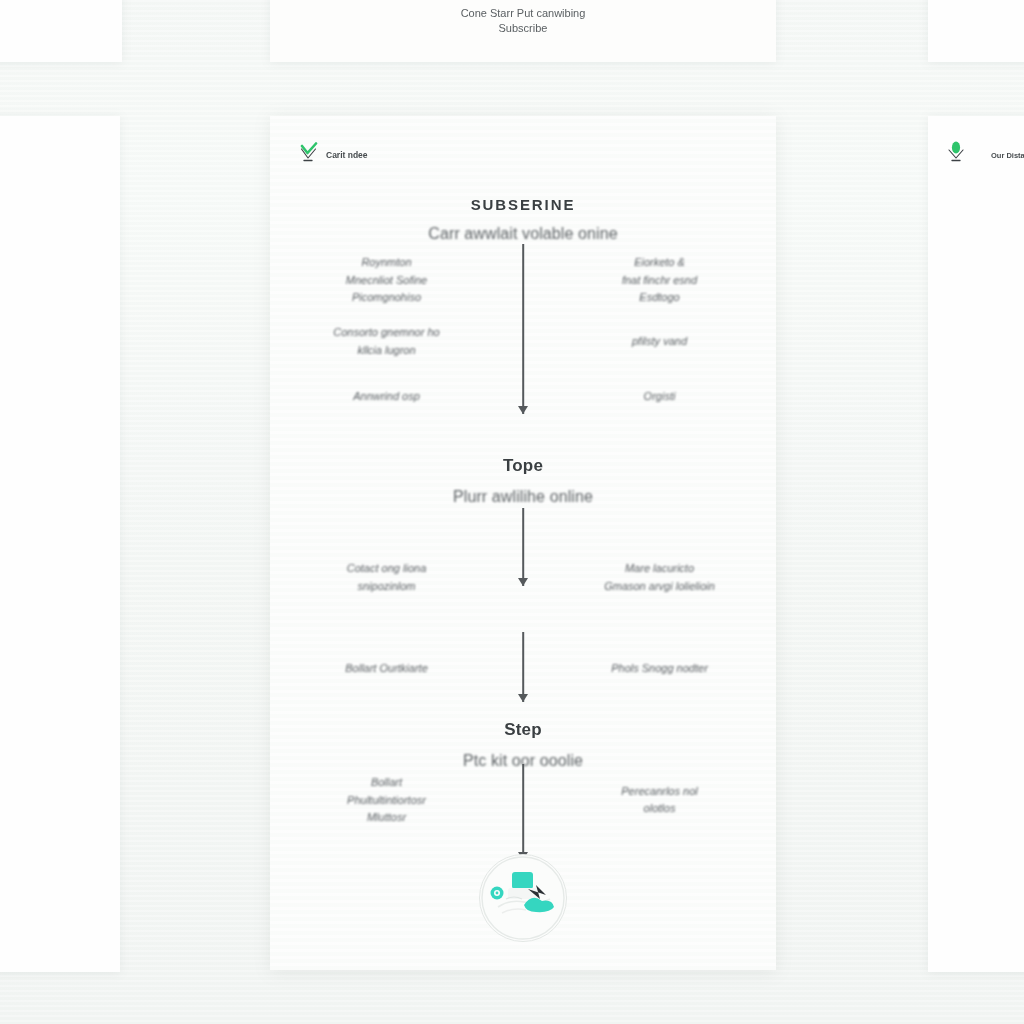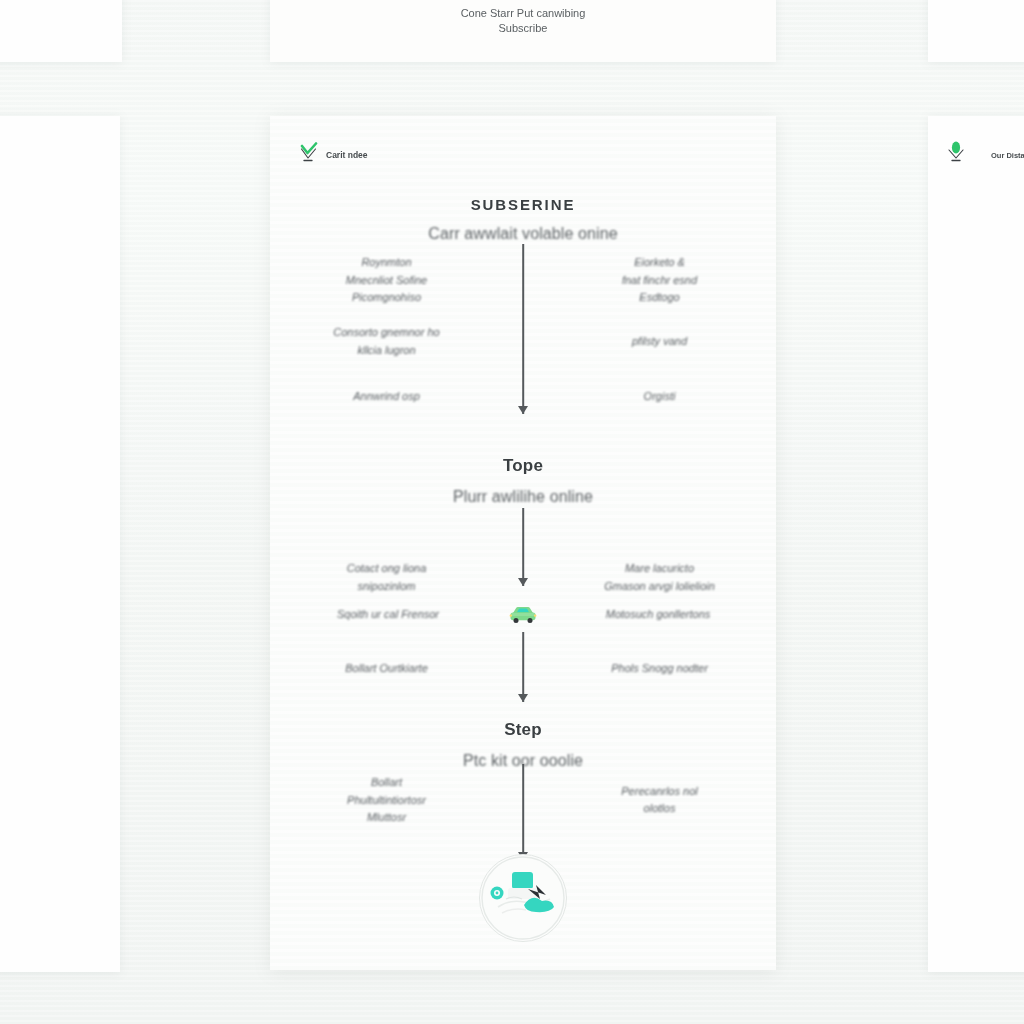--- a/index.html
+++ b/index.html
@@ -273,36 +273,20 @@
   <div class="arrowhead" style="top:462px;"></div>
 
   <div class="row" style="top:404px;margin-top:40px;">
     <div class="col" style="white-space:pre-line">Cotact ong liona
 snipozinlom</div>
     <div class="gap"></div>
     <div class="col" style="white-space:pre-line">Mare lacuricto
 Gmason arvgi lolielioin</div>
   </div>
 
-  <div class="row" style="top:488px;">
-    <div class="col" style="white-space:pre-line">Sqoith ur cal Frensor</div>
-    <div class="car-icon">
-      <svg width="34" height="22" viewBox="0 0 34 22" style="filter:blur(0.4px)">
-        <path d="M7 9 L10 4.2 Q10.6 3 12 3 L22 3 Q23.4 3 24 4.2 L27 9 Z" fill="#7fd98c"></path>
-        <path d="M11 8.2 L12.6 5.2 Q13 4.4 13.9 4.4 L20.1 4.4 Q21 4.4 21.4 5.2 L23 8.2 Z" fill="#34d6c0"></path>
-        <rect x="4.5" y="8.6" width="25" height="7.6" rx="2.6" fill="#7fd98c"></rect>
-        <rect x="4.5" y="9" width="25" height="3" rx="1.5" fill="#9ae3a4" opacity=".7"></rect>
-        <circle cx="10" cy="16.6" r="2.5" fill="#34383b"></circle>
-        <circle cx="24" cy="16.6" r="2.5" fill="#34383b"></circle>
-        <rect x="3.6" y="10.4" width="2.4" height="2.4" rx="1" fill="#ffd86e"></rect>
-        <rect x="28" y="10.4" width="2.4" height="2.4" rx="1" fill="#ffd86e"></rect>
-      </svg>
-    </div>
-    <div class="col" style="white-space:pre-line">Motosuch gonllertons</div>
-  </div>
 
   <div class="connector" style="top:516px; height:70px;"></div>
 
   <div class="row" style="top:544px;">
     <div class="col" style="white-space:pre-line">Bollart Ourtkiarte</div>
     <div class="gap"></div>
     <div class="col" style="white-space:pre-line">Phols Snogg nodter</div>
   </div>
 
   <div class="arrowhead" style="top:578px;"></div>

